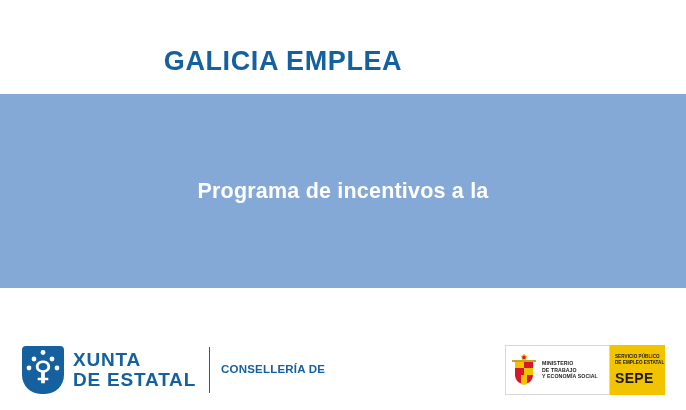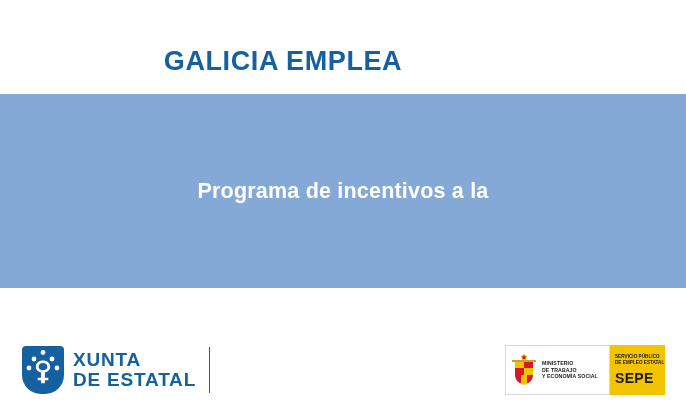--- a/index.html
+++ b/index.html
@@ -233,20 +233,21 @@
           </g>
         </svg>
       </div>
     </div>
     <div class="xunta-words">
       <div class="xunta-word">XUNTA</div>
       <div class="xunta-word">DE ESTATAL</div>
     </div>
     <div class="xunta-divider"></div>
     <div class="conselleria">
+      <div class="conselleria-line">CONSELLERÍA DE</div>
     </div>
   </div>
 
   <div class="gov-block">
     <div class="ministerio">
       <div class="coat">
         <svg viewBox="0 0 26 34" xmlns="http://www.w3.org/2000/svg">
           <path d="M4 22 c0 5 4 9 9 9 c5 0 9 -4 9 -9 l0 -14 l-18 0 z" fill="#d7182a"></path>
           <rect x="4" y="8" width="9" height="7" fill="#f2c400"></rect>
           <rect x="13" y="15" width="9" height="7" fill="#f2c400"></rect>

